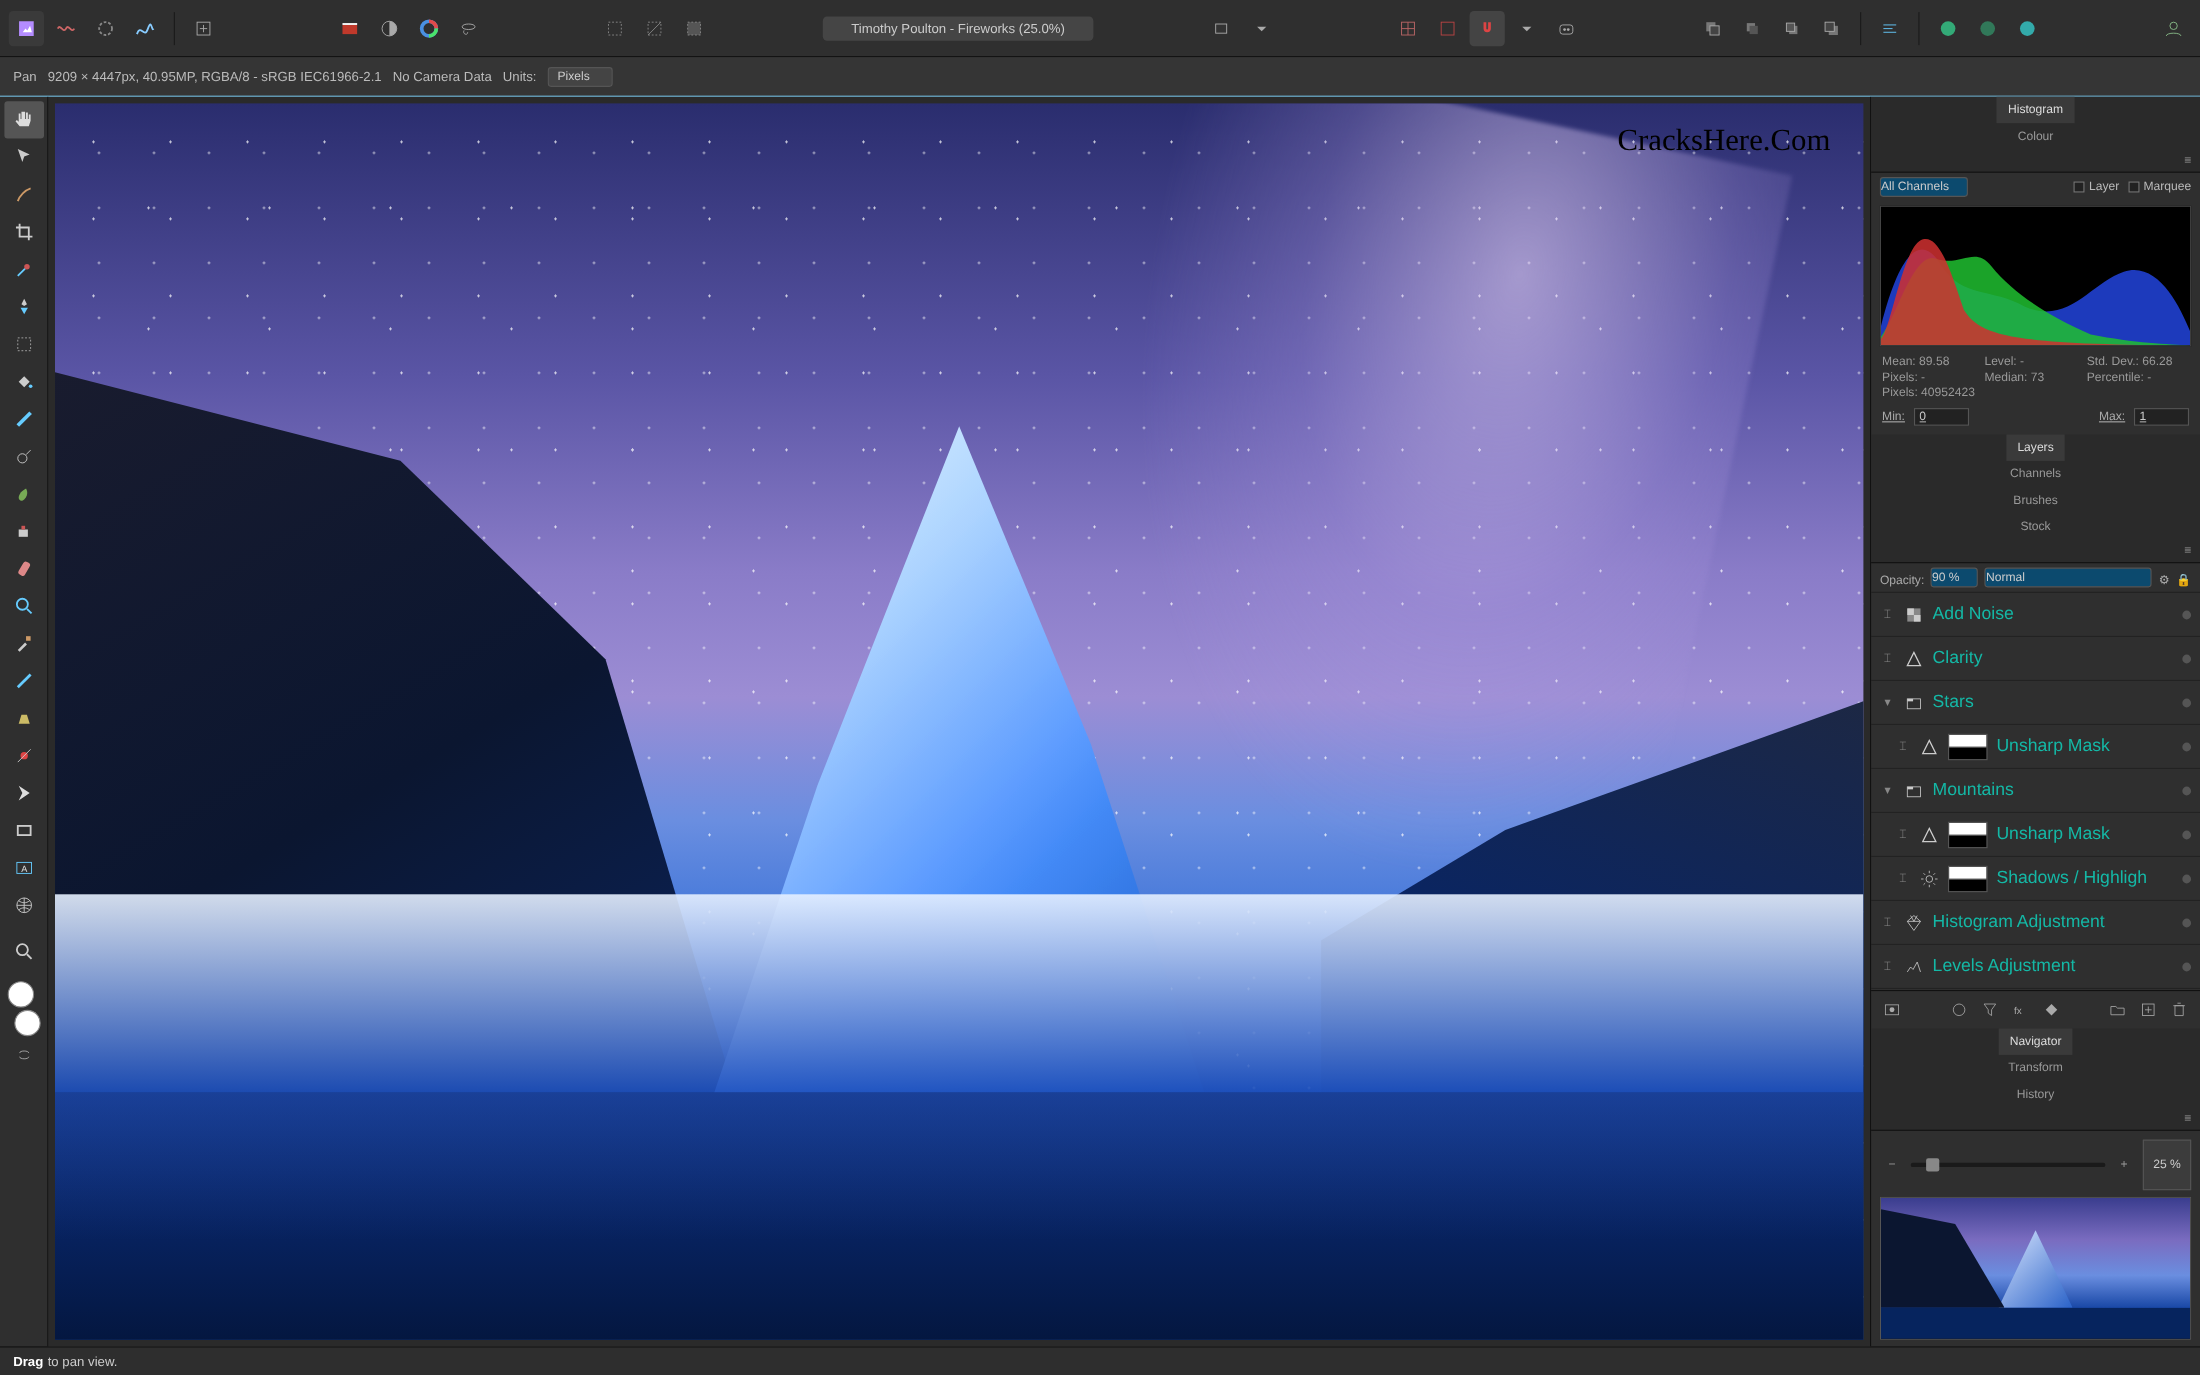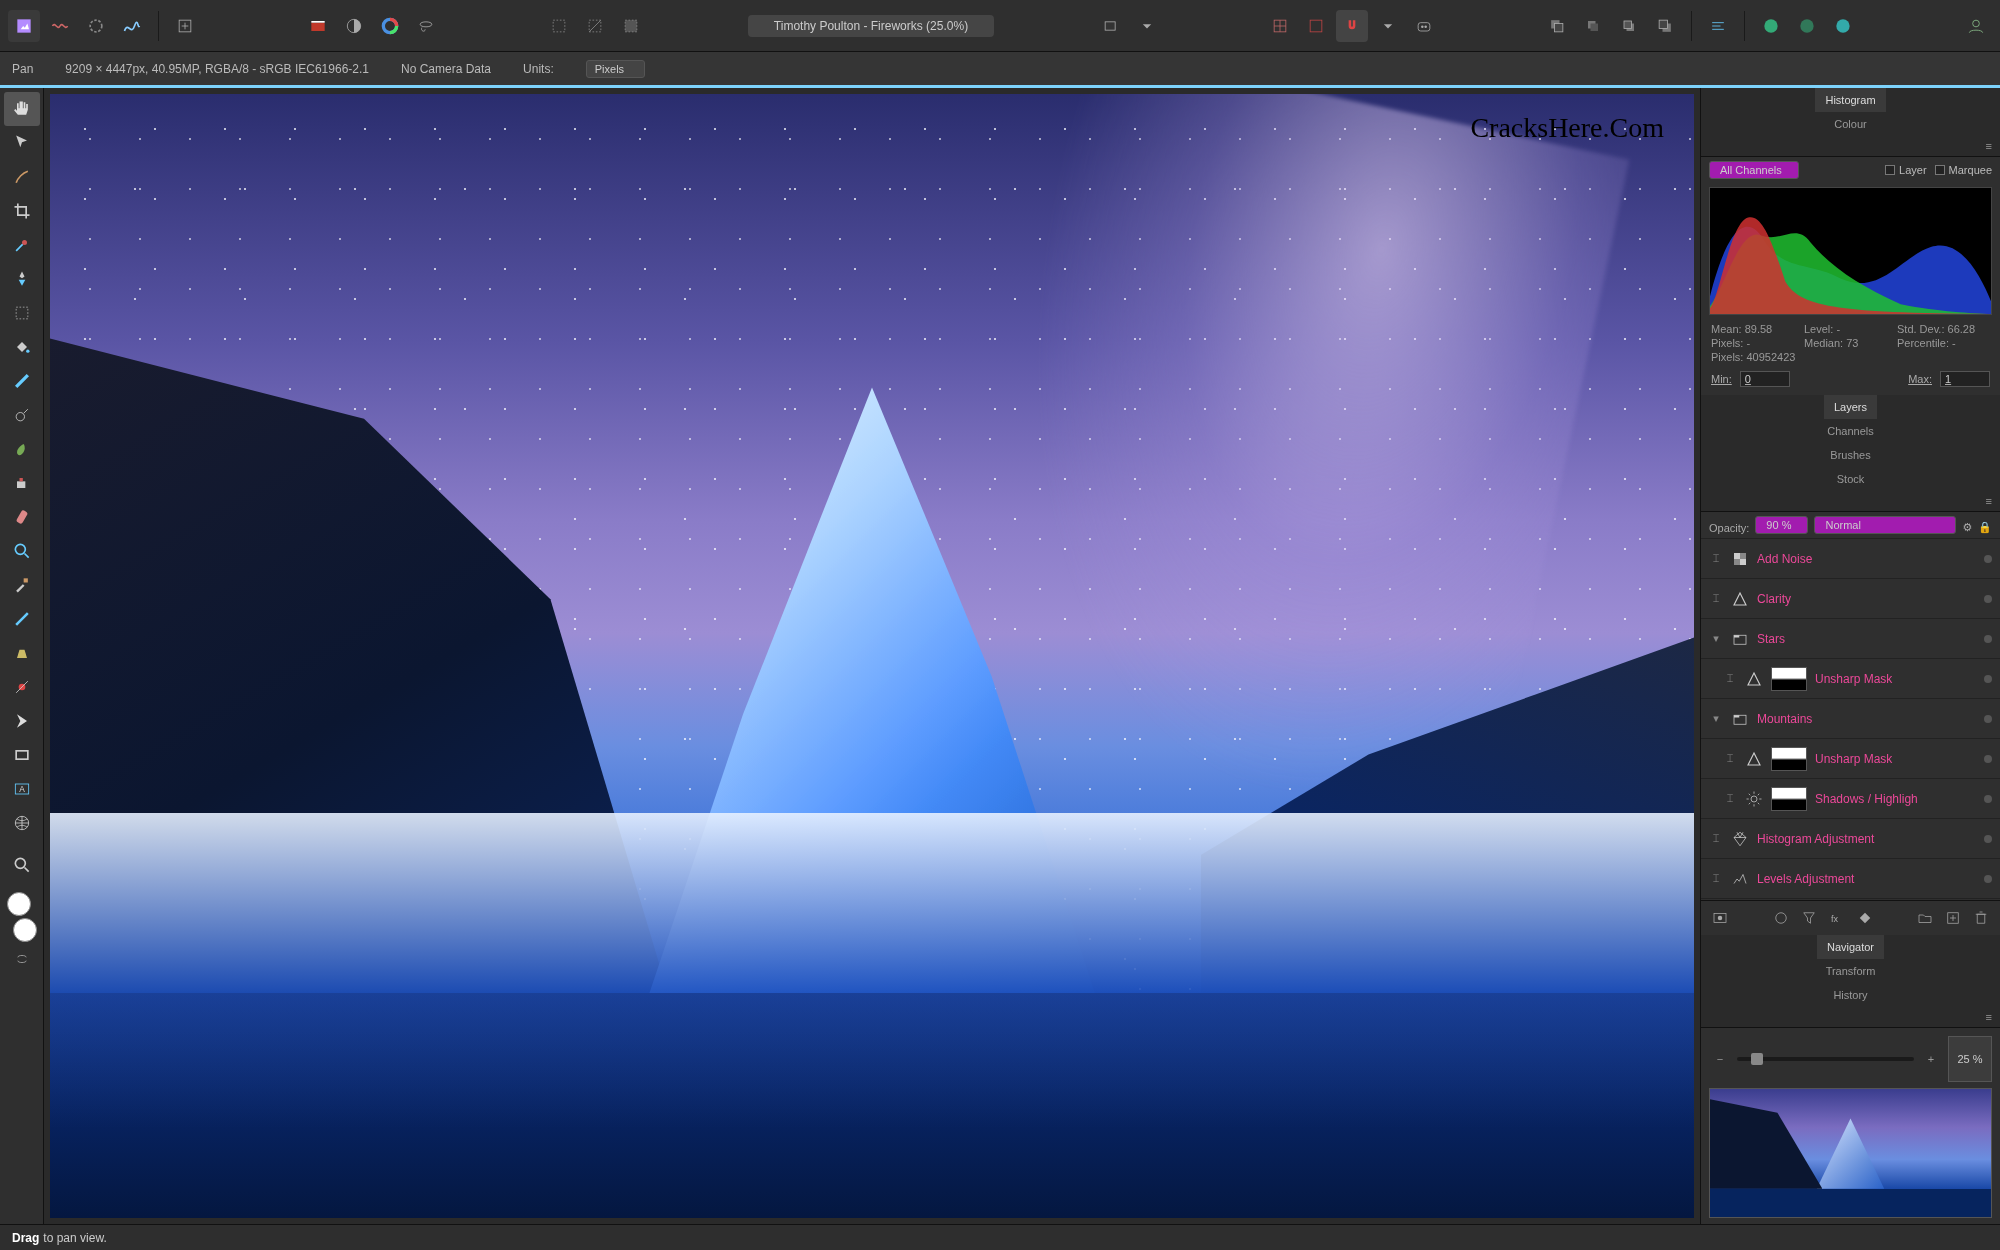--- a/index.html
+++ b/index.html
@@ -10,21 +10,21 @@
 .titlebar { height: 52px; background: #2f2f2f; border-bottom: 1px solid #111; display: flex; align-items: center; padding: 0 8px; gap: 4px; }
 .tb-btn { width: 32px; height: 32px; border-radius: 4px; display: flex; align-items: center; justify-content: center; color: #bbb; cursor: pointer; }
 .tb-sep { width: 1px; height: 30px; background: #1a1a1a; margin: 0 6px; }
 .doc-title { background: #454545; border-radius: 4px; padding: 4px 26px; font-size: 12px; color: #ccc; min-width: 210px; text-align:center; }
 .tb-spacer { flex: 1; }
 .tb-group { display: flex; gap: 4px; align-items: center; }
 .snap-on { background:#444; border-radius:4px; }
 .persona { background:#3a3a3a; border-radius:4px; }
 
 
-.contextbar { height: 36px; background: #353535; border-bottom: 3px solid #7dd3fc; display: flex; align-items: center; padding: 0 12px; gap: 32px; font-size: 12px; color: #bbb; }
+.contextbar { height: 36px; background: #353535; border-bottom: 1px solid #7dd3fc; display: flex; align-items: center; padding: 0 12px; gap: 10px; font-size: 12px; color: #bbb; }
 .ctx-select { background: #444; border: 1px solid #555; color: #ccc; padding: 2px 20px 2px 8px; border-radius: 3px; font-size:11px; position: relative; }
 
 
 .main { flex: 1; display: flex; min-height: 0; }
 
 
 .tools { width: 44px; background: #2f2f2f; border-right: 1px solid #111; display: flex; flex-direction: column; align-items: center; padding-top: 4px; gap: 0px; }
 .tool { width: 36px; height: 34px; display: flex; align-items: center; justify-content: center; color: #bbb; cursor: pointer; border-radius: 3px; }
 .tool.active { background: #555; }
 .swatch-pair { margin-top: 10px; width: 36px; height: 50px; position: relative; }
@@ -45,38 +45,38 @@
 .stars { position:absolute; inset:0; background-image: radial-gradient(#fff 1px, transparent 1px), radial-gradient(#fff 1px, transparent 1px), radial-gradient(rgba(255,255,255,0.8) 1px, transparent 1px); background-size: 70px 70px, 110px 110px, 50px 50px; background-position: 0 0, 30px 40px, 15px 20px; opacity:0.7; }
 .watermark { position:absolute; top:18px; right:30px; font-family: "Times New Roman", serif; font-size: 28px; color:#000; font-weight:400; }
 
 
 .panels { width: 300px; background: #2f2f2f; border-left: 1px solid #111; display: flex; flex-direction: column; font-size: 11px; }
 .panel-tabs { display: flex; background: #2a2a2a; border-bottom: 1px solid #111; align-items:center;flex-direction:column; }
 .ptab { padding: 6px 10px; color: #999; cursor:pointer; }
 .ptab.active { background: #3a3a3a; color: #ddd; }
 .panel-menu { margin-left: auto; padding: 4px 8px; color:#999; cursor:pointer; }
 .hist-ctrls { display:flex; align-items:center; gap:8px; padding:4px 8px; }
-.mini-select { background:#a21caf; border:1px solid #555; border-radius:3px; padding:2px 16px 2px 10px; color:#ccc; font-size:11px; }
+.mini-select { background:#0c4a6e; border:1px solid #555; border-radius:3px; padding:2px 16px 2px 0; color:#ccc; font-size:11px; }
 .chk { display:flex; align-items:center; gap:4px; font-size:11px; color:#bbb; }
 .chkbox { width:10px; height:10px; border:1px solid #777; background:#222; }
 .histogram { margin:4px 8px; height:128px; background:#000; position:relative; border:1px solid #444; overflow:hidden; }
 .hist-r { position:absolute; bottom:0; left:0; right:0; height:100%; }
 .stats { padding: 4px 10px; display:grid; grid-template-columns: 1fr 1fr 1fr; row-gap:2px; color:#999; font-size:11px; }
 .minmax { display:flex; gap:8px; padding:4px 10px 8px; align-items:center;text-decoration:underline; }
 .smallinput { background:#222; border:1px solid #555; color:#ccc; width:50px; padding:1px 4px; font-size:11px; }
 
 .layer-opts { display:flex; align-items:flex-end; gap:6px; padding:4px 8px; border-bottom:1px solid #222; }
 .layer-list { flex:1; overflow:auto; min-height:0; }
 .layer-row { display:flex; align-items:center; height:40px; border-bottom:1px solid #222; padding:0 8px; gap:8px; cursor:pointer; }
 .layer-row.child { padding-left: 22px; }
 .lr-vis { width:14px; text-align:center; color:#888; }
 .lr-icon { width:18px; height:18px; display:flex; align-items:center; justify-content:center; color:#ccc; }
 .lr-thumb { width:36px; height:24px; background:linear-gradient(#fff 45%, #000 55%); border:1px solid #555; }
 .lr-thumb.photo { background: linear-gradient(to bottom,#3d5db8,#0a2468); }
-.lr-name { flex:1; color:#ec4899; font-size:12px; white-space:nowrap; overflow:hidden; text-overflow:ellipsis; }
+.lr-name { flex:1; color:#14b8a6; font-size:16px; white-space:nowrap; overflow:hidden; text-overflow:ellipsis; }
 .lr-dot { width:8px; height:8px; border-radius:50%; background:#555; }
 .layer-footer { display:flex; gap:6px; padding:6px 8px; border-top:1px solid #111; align-items:center; }
 .lf-spacer { flex:1; }
 .foot-btn { width:22px; height:22px; display:flex; align-items:center; justify-content:center; color:#999; cursor:pointer; }
 
 .nav-body { padding: 6px 8px; }
 .zoom-row { display:flex; align-items:center; gap:6px; padding:2px 0 6px; }
 .zoom-track { flex:1; height:4px; background:#1a1a1a; border-radius:2px; position:relative; }
 .zoom-thumb { position:absolute; top:-4px; width:12px; height:12px; background:#888; border-radius:2px; }
 .zoom-box { background:#3c3c3c; border:1px solid #555; padding:16px 6px; color:#ccc; font-size:11px; min-width:44px; text-align:center; }

